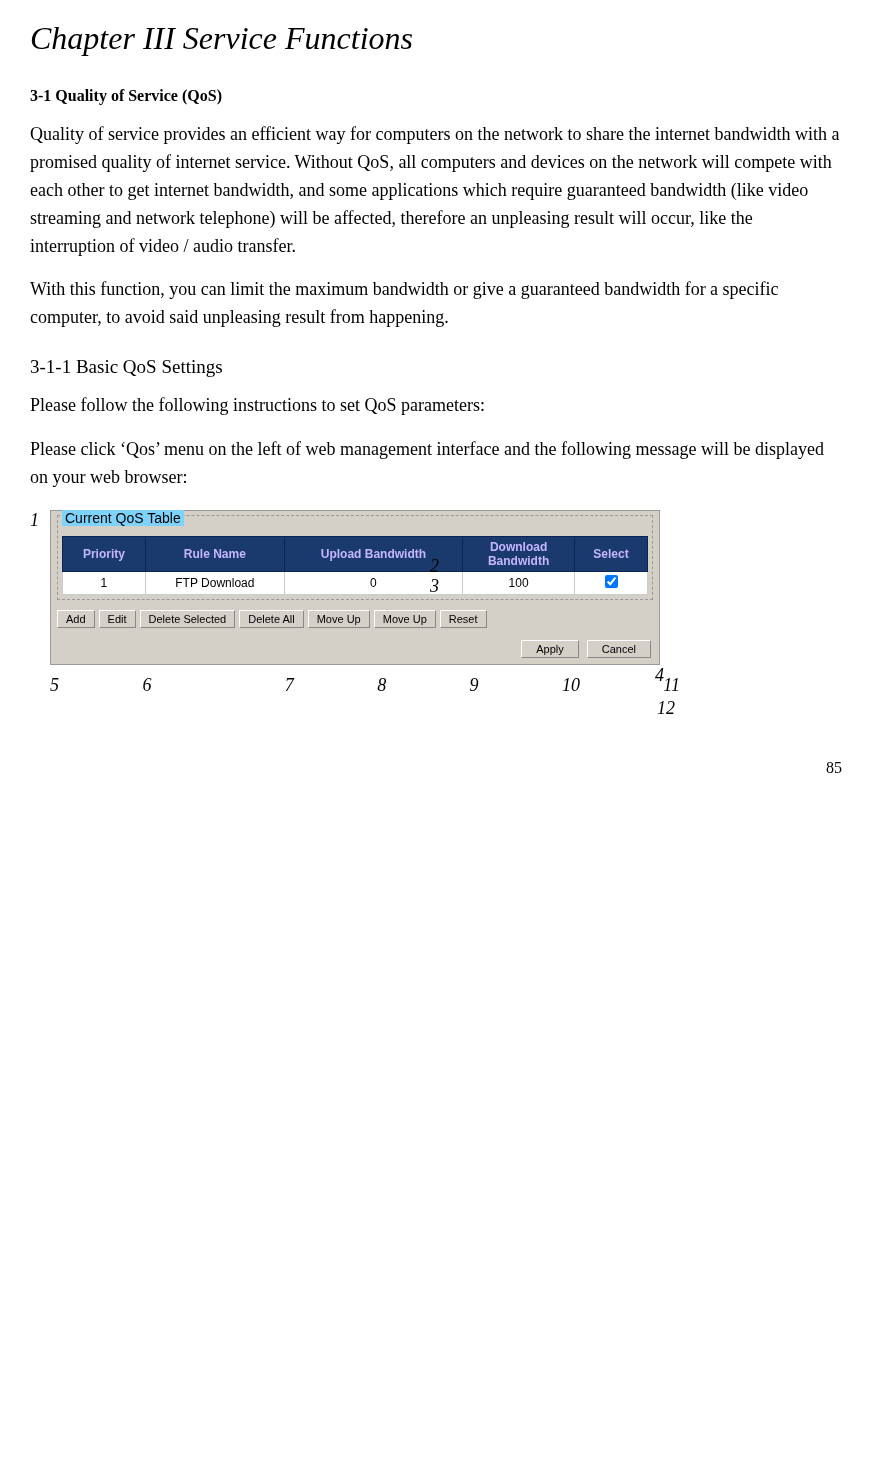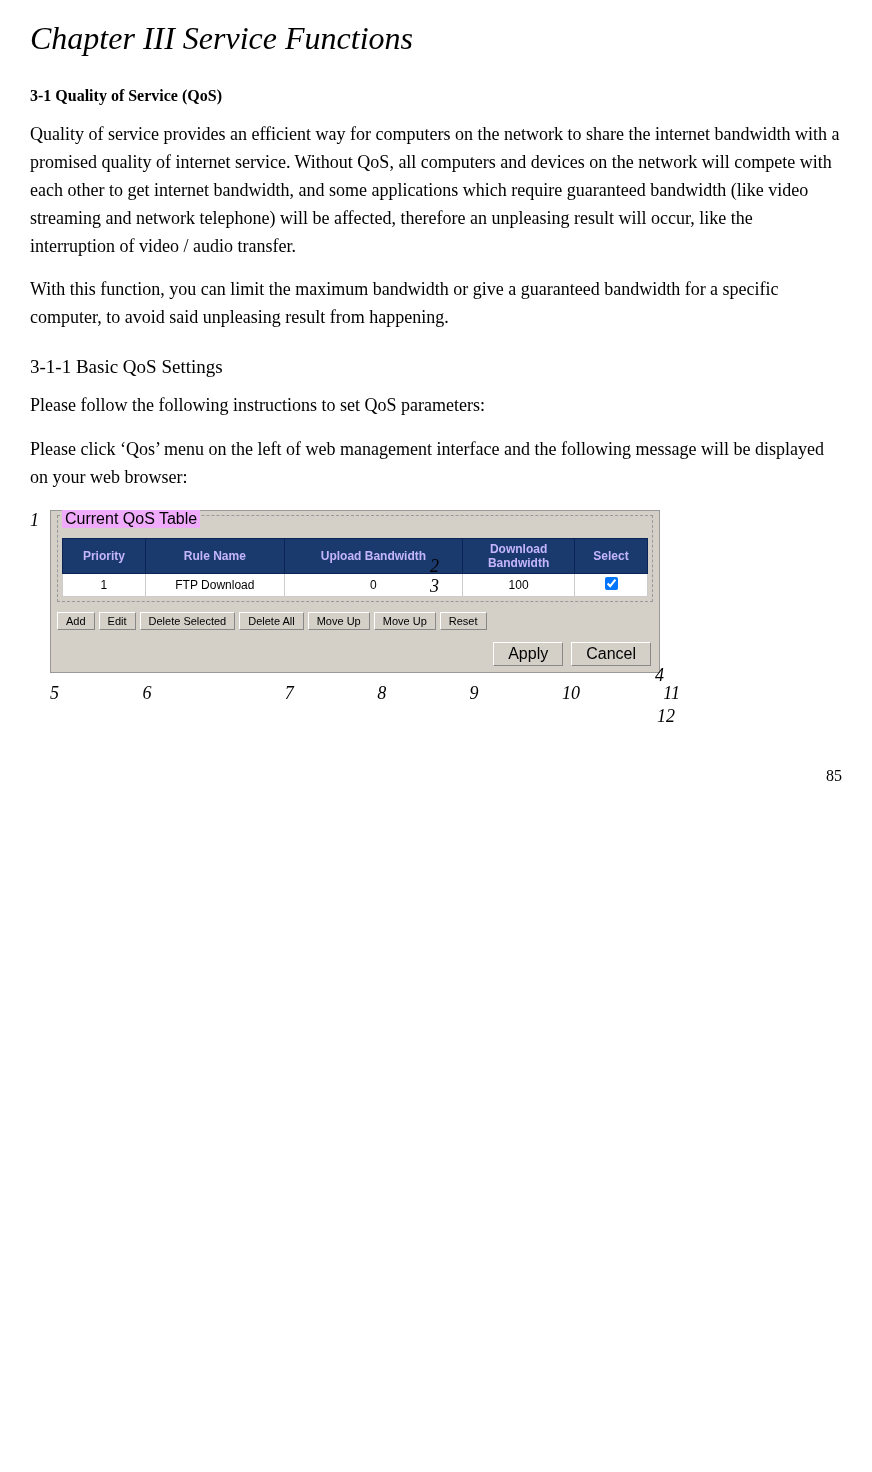--- a/index.html
+++ b/index.html
@@ -117,21 +117,21 @@
       font-family: Arial, sans-serif;
       min-width: 30px;
     }
     .apply-cancel-row {
       display: flex;
       justify-content: flex-end;
       gap: 8px;
       padding: 6px 8px 6px 8px;
     }
     .apply-cancel-row button {
-      font-size: 16px;
+      font-size: 11px;
       padding: 2px 14px;
       background: #d4d0c8;
       border: 1px solid #888;
       border-top-color: #fff;
       border-left-color: #fff;
       cursor: pointer;
       font-family: Arial, sans-serif;
     }
     .page-number {
       text-align: right;
@@ -185,21 +185,21 @@
   <span class="n2" style="position:absolute; top:46px; left:400px;">2</span>
 
   <span class="n3" style="position:absolute; top:66px; left:400px;">3</span>
 
   <span class="n4" style="position:absolute; top:155px; left:625px;">4</span>
 
   <div class="qos-interface" style="margin-top:18px; margin-left:2px;">
 
 
     <div class="current-qos-section">
-      <div style="position:relative; top:-10px; background:#f0abfc; display:inline-block; padding: 0 3px; font-size:16px;">Current QoS Table</div>
+      <div style="position:relative; top:-10px; background:#7dd3fc; display:inline-block; padding: 0 3px; font-size:14px;">Current QoS Table</div>
       <table class="qos-table">
         <thead>
           <tr>
             <th>Priority</th>
             <th>Rule Name</th>
             <th>Upload Bandwidth</th>
             <th>Download<br>Bandwidth</th>
             <th>Select</th>
           </tr>
         </thead>

